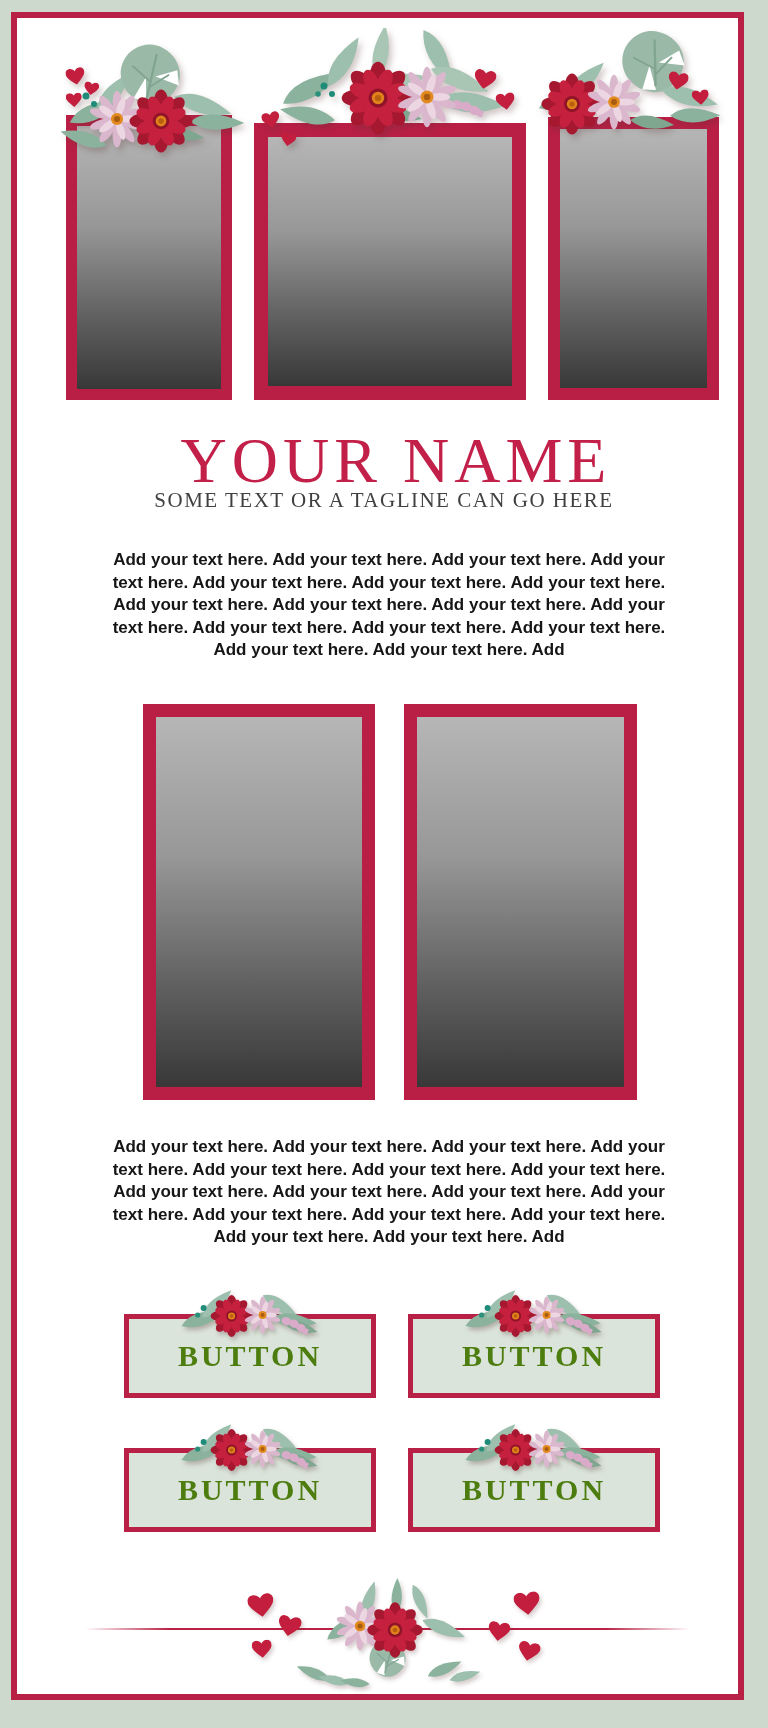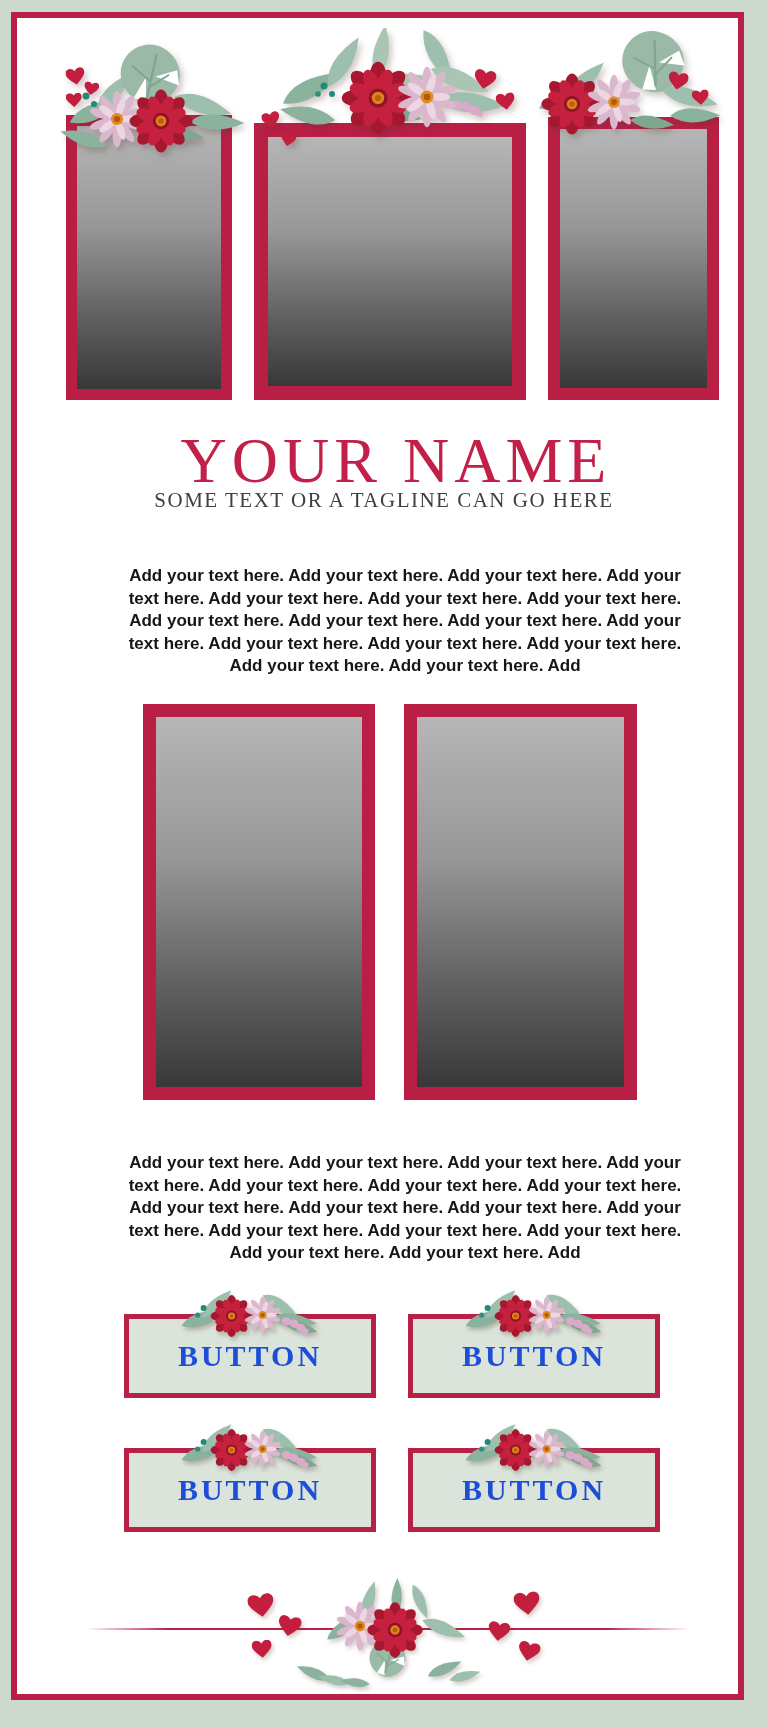--- a/index.html
+++ b/index.html
@@ -20,31 +20,31 @@
   .cl-left{left:40px;top:42px;}
   .cl-center{left:228px;top:28px;}
   .cl-right{left:520px;top:28px;}
   
   .title{position:absolute;left:0;top:412px;width:100%;text-align:center;
          font-family:"Liberation Serif","DejaVu Serif",serif;font-weight:400;
          font-size:64px;letter-spacing:5px;color:#c22049;}
   .tagline{position:absolute;left:0;top:488px;width:100%;text-align:center;
          font-family:"Liberation Serif","DejaVu Serif",serif;font-weight:400;
          font-size:21px;letter-spacing:1.5px;color:#404040;}
-  .body-text{position:absolute;left:100px;width:578px;margin:16px;text-align:center;
+  .body-text{position:absolute;left:100px;width:578px;margin:0;text-align:center;
          font-family:"Liberation Sans",sans-serif;font-weight:700;
          font-size:17px;line-height:22.5px;color:#161616;}
   .p1{top:549px;}
   .p2{top:1136px;}
   
   .btn{position:absolute;width:252px;height:84px;box-sizing:border-box;
        background:#dae4da;border:5px solid #b92045;cursor:pointer;
        display:flex;align-items:center;justify-content:center;
        font-family:"Liberation Serif","DejaVu Serif",serif;font-weight:700;
-       font-size:30px;letter-spacing:3px;color:#1d4ed8;}
+       font-size:30px;letter-spacing:3px;color:#4d7c0f;}
   .btn .floral{position:absolute;left:50%;top:-31px;transform:translateX(-52%);
        filter:drop-shadow(2px 3px 2px rgba(90,50,50,.3));pointer-events:none;}
   .btn span{position:relative;z-index:2;}
   .b1{left:124px;top:1314px;}
   .b2{left:408px;top:1314px;}
   .b3{left:124px;top:1448px;}
   .b4{left:408px;top:1448px;}
   
   .divider{position:absolute;left:85px;top:1628px;width:605px;height:2px;
        background:linear-gradient(90deg,rgba(185,32,69,0) 0%,#b92045 14%,#b92045 86%,rgba(185,32,69,0) 100%);}

